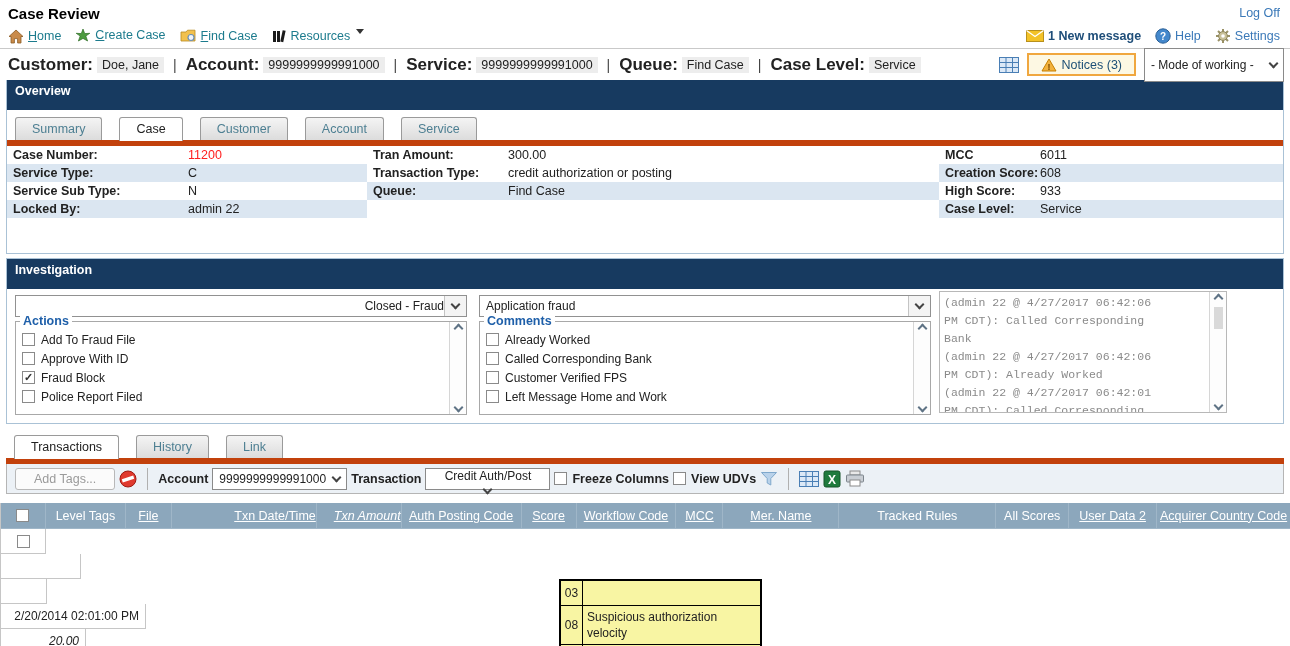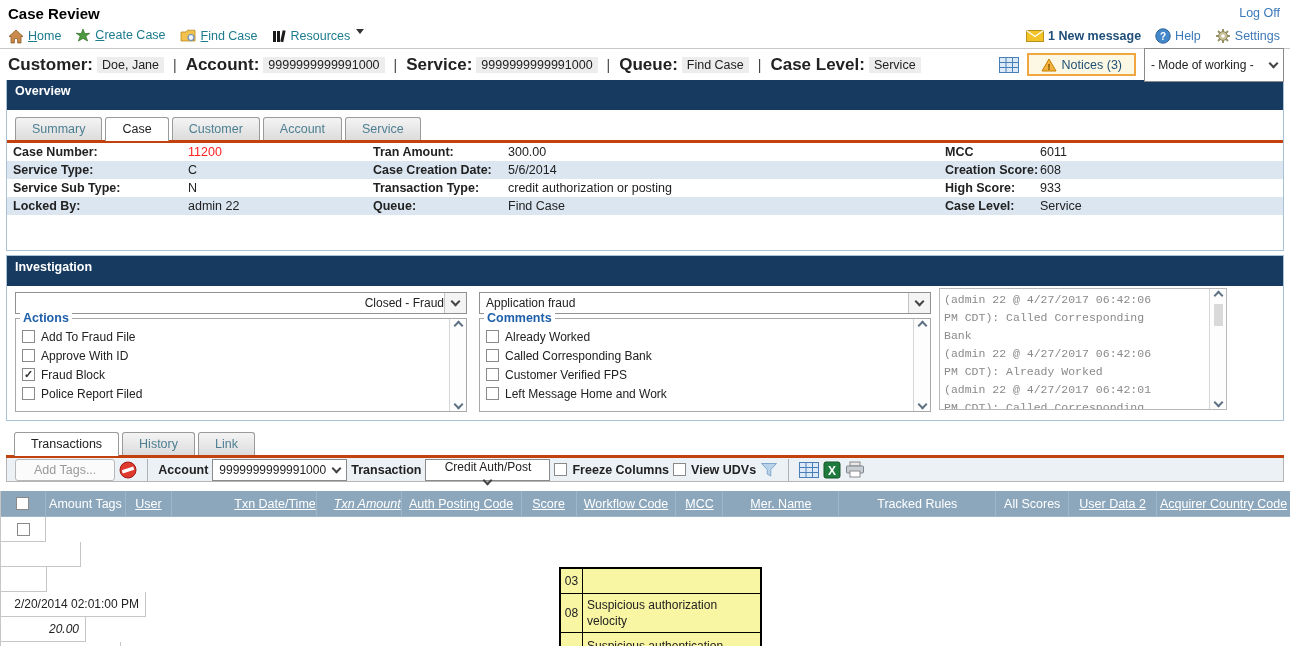--- a/index.html
+++ b/index.html
@@ -26,21 +26,21 @@
   .ctx-sep { color:#444; margin:0 9px; font-size:14px; }
   .ctx-right { display:flex; align-items:center; gap:8px; }
   .notices-btn { display:flex; align-items:center; gap:5px; border:2px solid #f0a73f; background:#fdf8e3; padding:2px 12px; height:23px; cursor:pointer; color:#1d4f76; font-size:12.5px; }
   .fake-select { display:flex; align-items:center; justify-content:space-between; border:1px solid #8a8a8a; background:#fff; padding:16px 6px; height:22px; cursor:pointer;text-align:center; }
   .mode-select { width:140px; }
   .chev { width:7px; height:7px; border-right:2px solid #444; border-bottom:2px solid #444; transform:rotate(45deg); margin-top:-3px; flex:none; }
 
   
   .panel { margin:0 6px; border:1px solid #aac2d6; border-top:none; }
   .panel-header { background:#173a60; color:#fff; font-weight:bold; font-size:12.5px; padding:4px 8px; height:30px; }
-  .tabs-row { display:flex; padding:7px 8px 0 8px; border-bottom:3px solid #c2410c; gap:3px; }
+  .tabs-row { display:flex; padding:7px 8px 0 8px; border-bottom:6px solid #c2410c; gap:17px; }
   .tab { padding:4px 16px; border:1px solid #9a9a9a; border-bottom:none; border-radius:3px 3px 0 0;
     background:linear-gradient(#f4f4f4,#dcdcdc); color:#4d7f92; cursor:pointer; margin-bottom:0; font-size:12.5px; }
   .tab.active { background:#fff; color:#222; position:relative; margin-bottom:-1px; padding-bottom:5px; }
 
   .fields-area { display:flex; padding:0; }
   .fields-col { display:flex; flex-direction:column; }
   .fields-col.col1 { width:360px; } .fields-col.col2 { width:572px; } .fields-col.col3 { flex:1; }
   .field-row { display:flex; align-items:center; height:18px; padding:0 6px; background:#fff; }
   .field-row.alt { background:#dbe6f1; }
   .f-label { font-weight:bold; flex:none; font-size:12.5px; }
@@ -65,21 +65,21 @@
   #fs-comments { left:472px; top:32px; width:452px; }
   .fs-legend { position:absolute; top:-8px; left:4px; background:#fff; padding:0 3px; color:#1e5fa9; font-weight:bold; font-size:12.5px; }
   .fs-inner { display:flex; height:100%; }
   .check-list { flex:1; padding:8px 4px 2px 6px; overflow:hidden; }
   .check-row { display:flex; align-items:center; gap:6px; height:19px; cursor:pointer; }
   .cb { width:13px; height:13px; border:1px solid #8a8a8a; background:#fff; flex:none; font-size:11px; line-height:11px; text-align:center; color:#444; }
   .cb.checked { color:#333; font-weight:bold; }
 
   
   .tx-tabs { margin:4px 6px 0 6px;text-align:right; }
-  .toolbar { margin:0 6px; border:1px solid #b5b5b5; border-top:none; background:#ecf1f6; height:24px; display:flex; align-items:center; padding:0 8px; gap:4px; }
+  .toolbar { margin:0 6px; border:1px solid #b5b5b5; border-top:none; background:#ecf1f6; height:30px; display:flex; align-items:center; padding:0 8px; gap:4px; }
   .btn-disabled { background:#fbfbfb; border:1px solid #b8b8b8; border-radius:3px; color:#9a9a9a; padding:3px 18px; font-size:12.5px; }
   .tb-divider { width:1px; height:22px; background:#b0b0b0; margin:0 6px; }
   .tb-label { font-weight:bold; font-size:12.5px; }
   .tb-select { display:flex; align-items:center; justify-content:space-between; gap:6px; border:1px solid #8a8a8a; background:#fff; height:22px; padding:0 6px; cursor:pointer; }
   .tb-check { display:flex; align-items:center; gap:5px; font-weight:bold; cursor:pointer; font-size:12.5px; }
   .icon-btn { display:flex; align-items:center; cursor:pointer; }
 
   
   .grid-wrap { position:relative; margin-top:9px; }
   .grid { width:1290px; border-left:1px solid #c6c6c6; }
@@ -260,24 +260,20 @@
         </div>
         <div class="field-row alt">
           <span class="f-label">Locked By:</span>
           <span class="f-value">admin 22</span>
         </div>
       </div>
     <div class="fields-col col2">
         <div class="field-row">
           <span class="f-label">Tran Amount:</span>
           <span class="f-value">300.00</span>
-        </div>
-        <div class="field-row alt">
-          <span class="f-label">Case Creation Date:</span>
-          <span class="f-value">5/6/2014</span>
         </div>
         <div class="field-row">
           <span class="f-label">Transaction Type:</span>
           <span class="f-value">credit authorization or posting</span>
         </div>
         <div class="field-row alt">
           <span class="f-label">Queue:</span>
           <span class="f-value">Find Case</span>
         </div>
       </div>
@@ -451,22 +447,22 @@
       </svg>
     </span>
 </div>
 
 <div class="grid-wrap">
   <div class="grid">
     <div class="gr" id="grid-head">
         <div class="th c0">
           <span class="cb"></span>
         </div>
-        <div class="th c1">Amount Tags</div>
-        <div class="th c2 sortable">User</div>
+        <div class="th c1">Level Tags</div>
+        <div class="th c2 sortable">File</div>
         <div class="th c3 sortable">Txn Date/Time</div>
         <div class="th c4 sortable">Txn Amount</div>
         <div class="th c5 sortable">Auth Posting Code</div>
         <div class="th c6 sortable">Score</div>
         <div class="th c7 sortable">Workflow Code</div>
         <div class="th c8 sortable">MCC</div>
         <div class="th c9 sortable">Mer. Name</div>
         <div class="th c10">Tracked Rules</div>
         <div class="th c11">All Scores</div>
         <div class="th c12 sortable">User Data 2</div>

